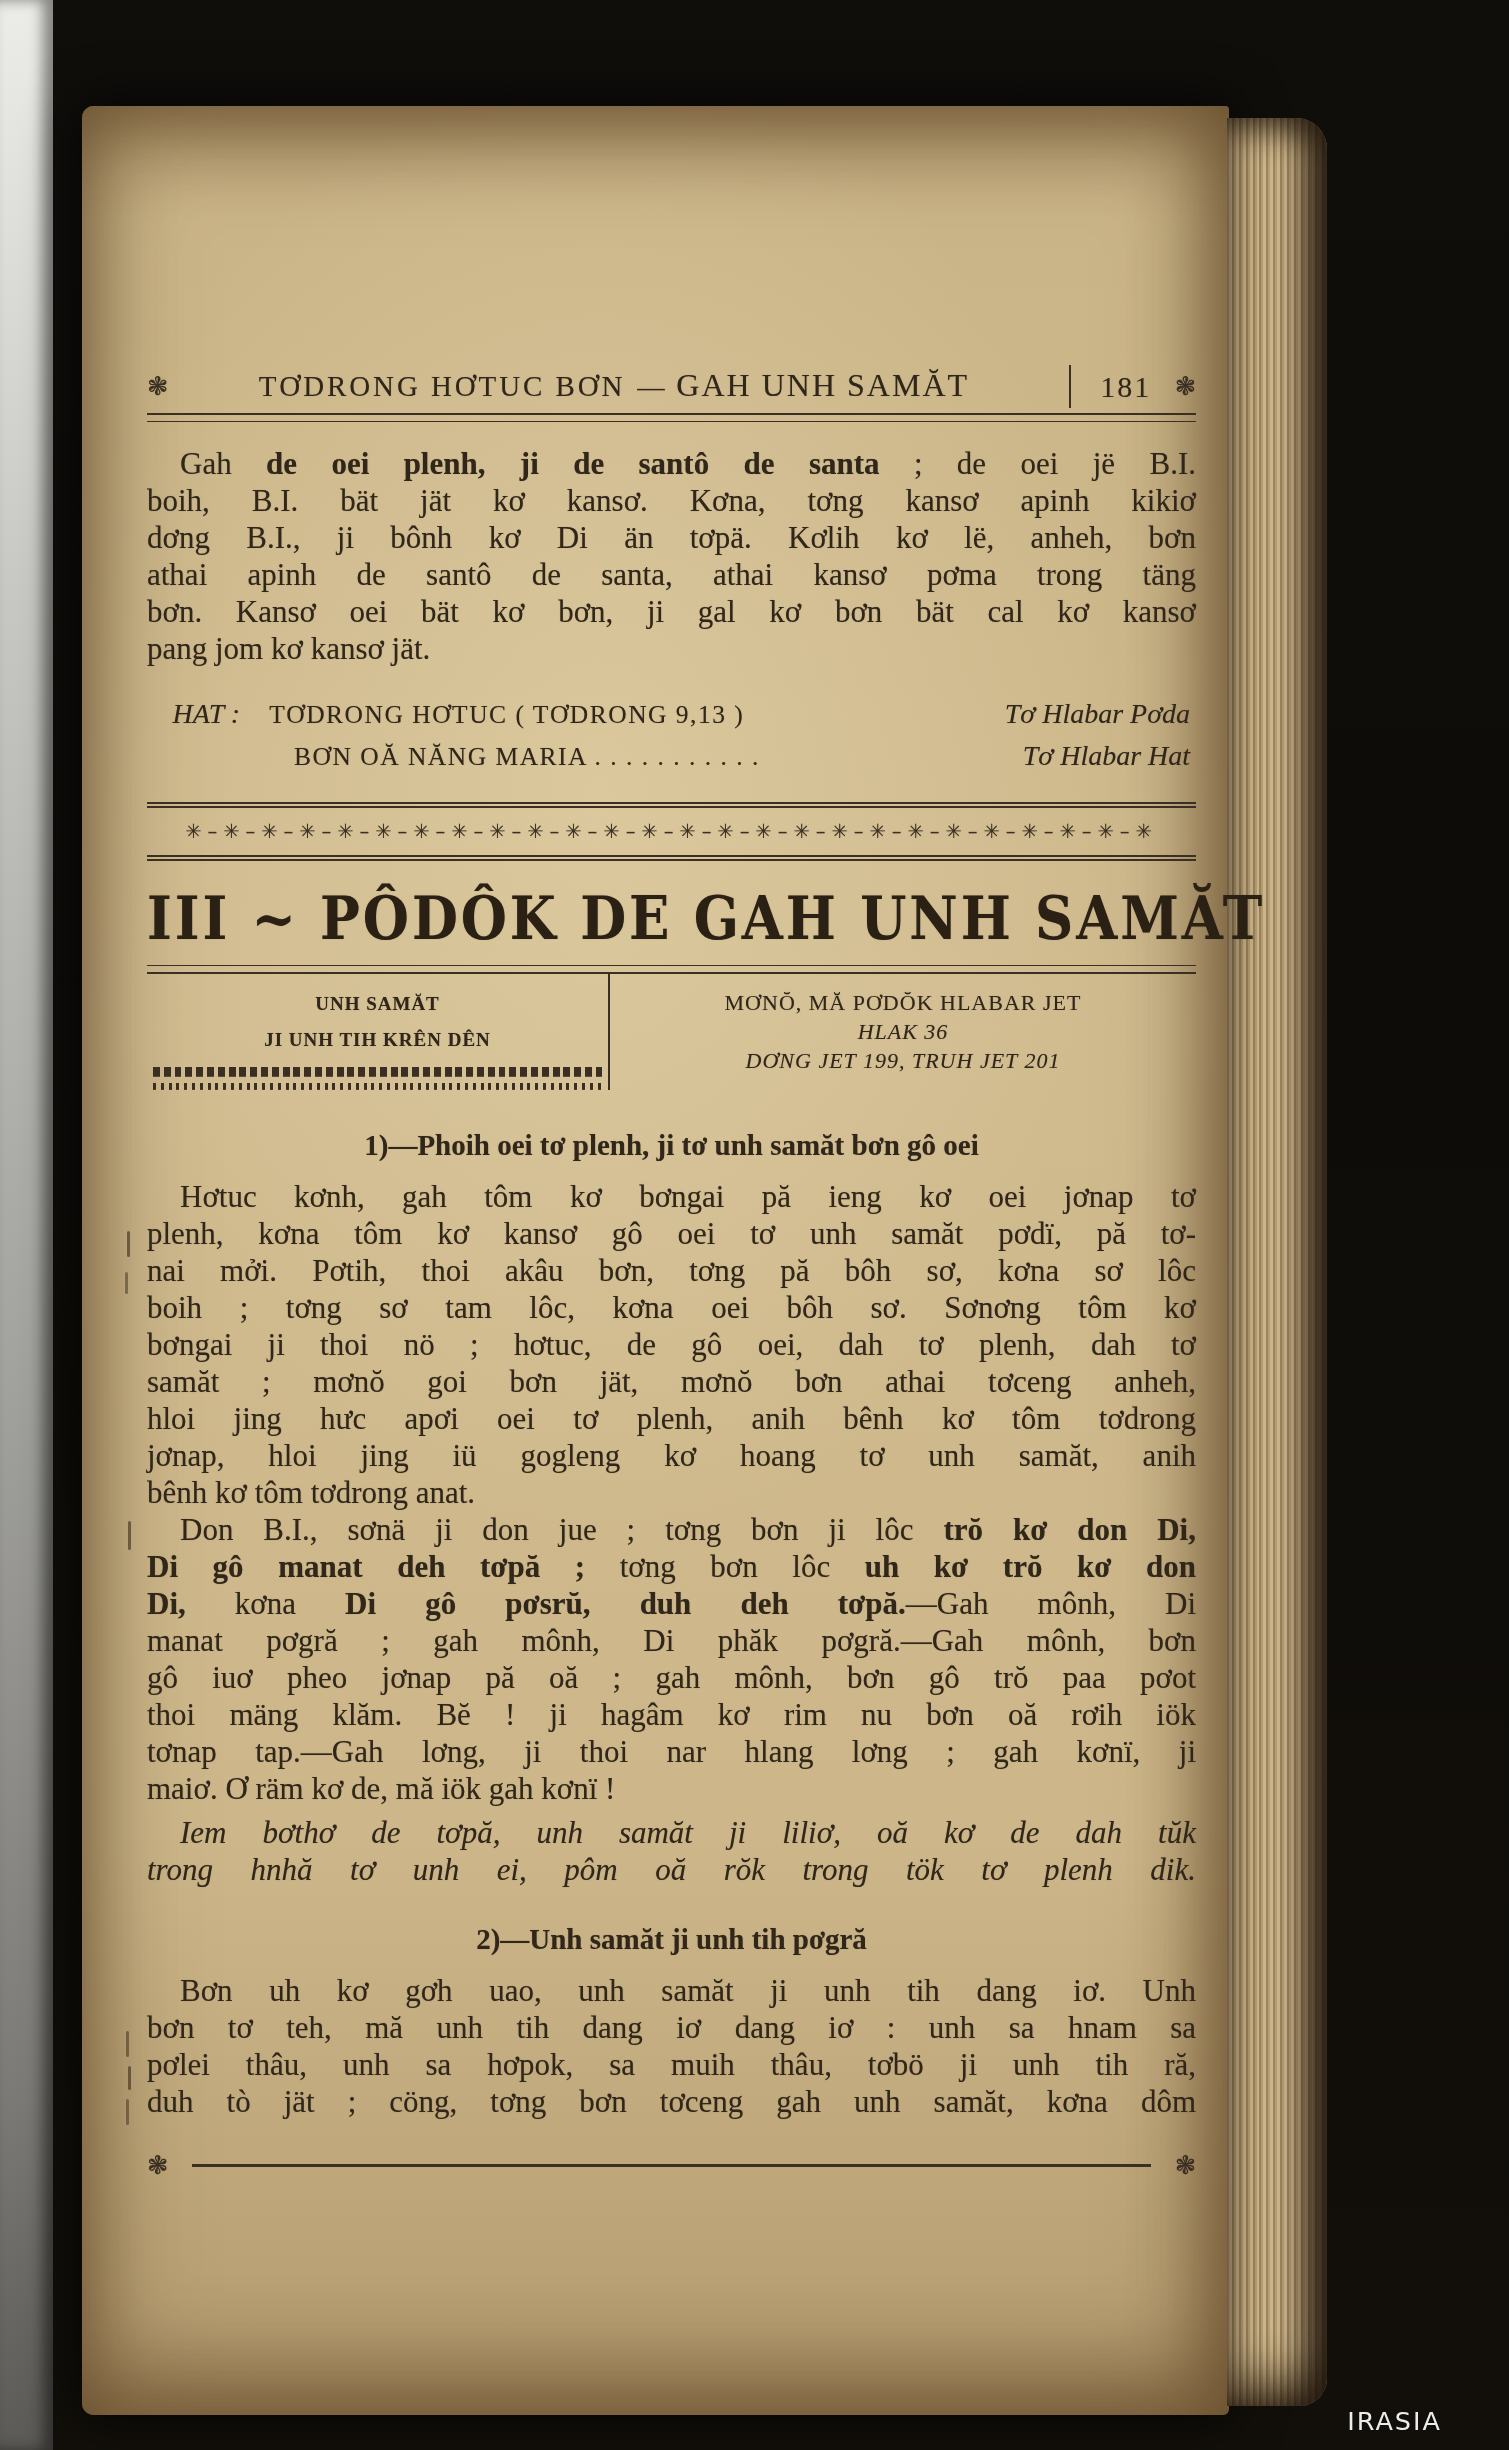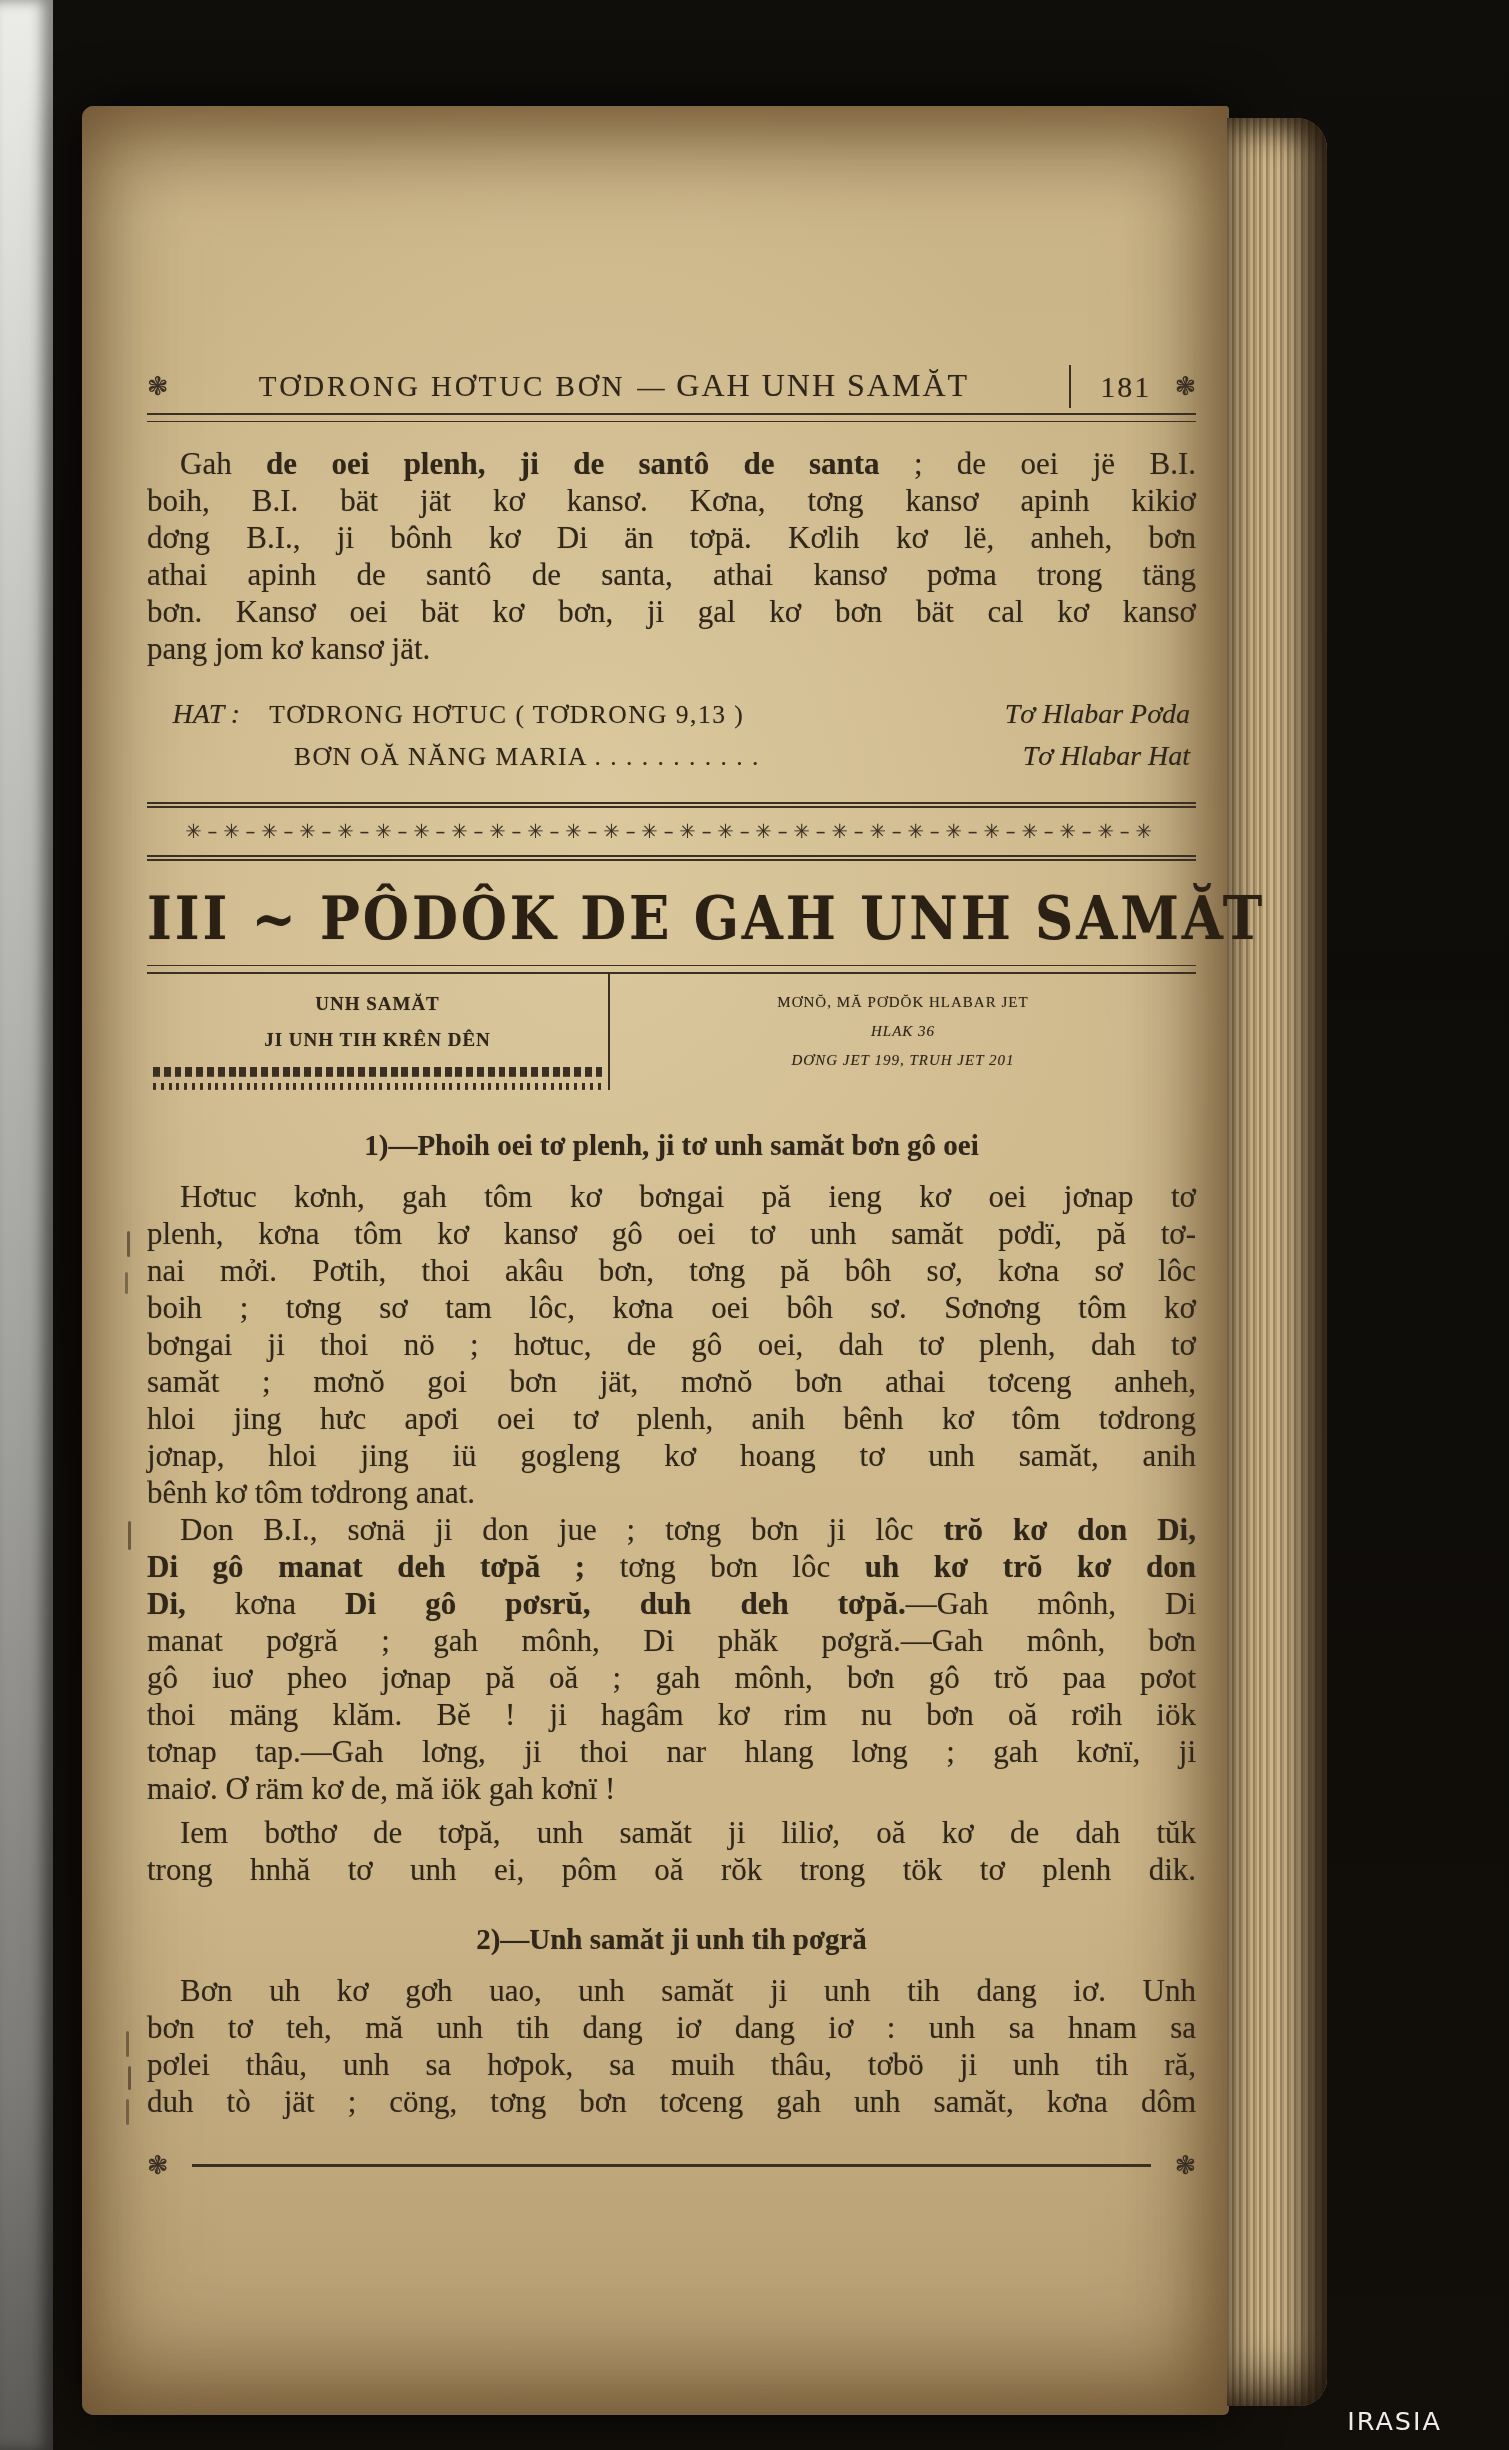--- a/index.html
+++ b/index.html
@@ -71,27 +71,27 @@
   
   .subheader{display:grid;grid-template-columns:461px 1fr;}
   .sub-left{padding-top:11.8px;text-align:center;}
   .bold-line{font-weight:bold;font-size:19px;line-height:36px;letter-spacing:1px;}
   .chain{height:22.5px;margin:9.8px 5.9px 0;
     background:
       repeating-linear-gradient(90deg,#3a2f22 0 6.9px, rgba(0,0,0,0) 6.9px 10.8px),
       repeating-linear-gradient(90deg,#3a2f22 0 2.9px, rgba(0,0,0,0) 2.9px 7.8px);
     background-size:100% 9.8px,100% 6.9px;background-position:top,bottom;background-repeat:no-repeat,no-repeat;}
   .sub-right{border-left:2px solid #3a2f22;padding:13.7px 9.8px 13.7px 9.8px;text-align:center;
-    font-size:15px;line-height:29px;letter-spacing:1px;}
+    font-size:22px;line-height:29px;letter-spacing:1px;}
   .it{font-style:italic;}
   
   .section-title{margin-top:37px;text-align:center;font-weight:bold;font-size:29px;line-height:37px;}
   .para-a{margin-top:13.7px;}
   .para-b{margin-top:0;font-family:Liberation Serif, serif;}
-  .italic-para{margin-top:7.8px;}
+  .italic-para{margin-top:7.8px;font-style:italic;}
   .para-c{margin-top:13.7px;}
   .second-title{margin-top:33px;}
   
   .bottom-row{display:flex;align-items:center;margin-top:33px;}
   .bottom-rule{flex:1;height:2.9px;background:#3a2f22;margin:0 23.5px;}
   
   .margin-mark{position:absolute;width:2.9px;background:rgba(45,32,18,.55);border-radius:2px;}
   .mm1{left:127px;top:1231px;height:25.5px;}
   .mm2{left:125px;top:1272px;height:21.6px;opacity:.8;}
   .mm3{left:128px;top:1521px;height:29px;}

